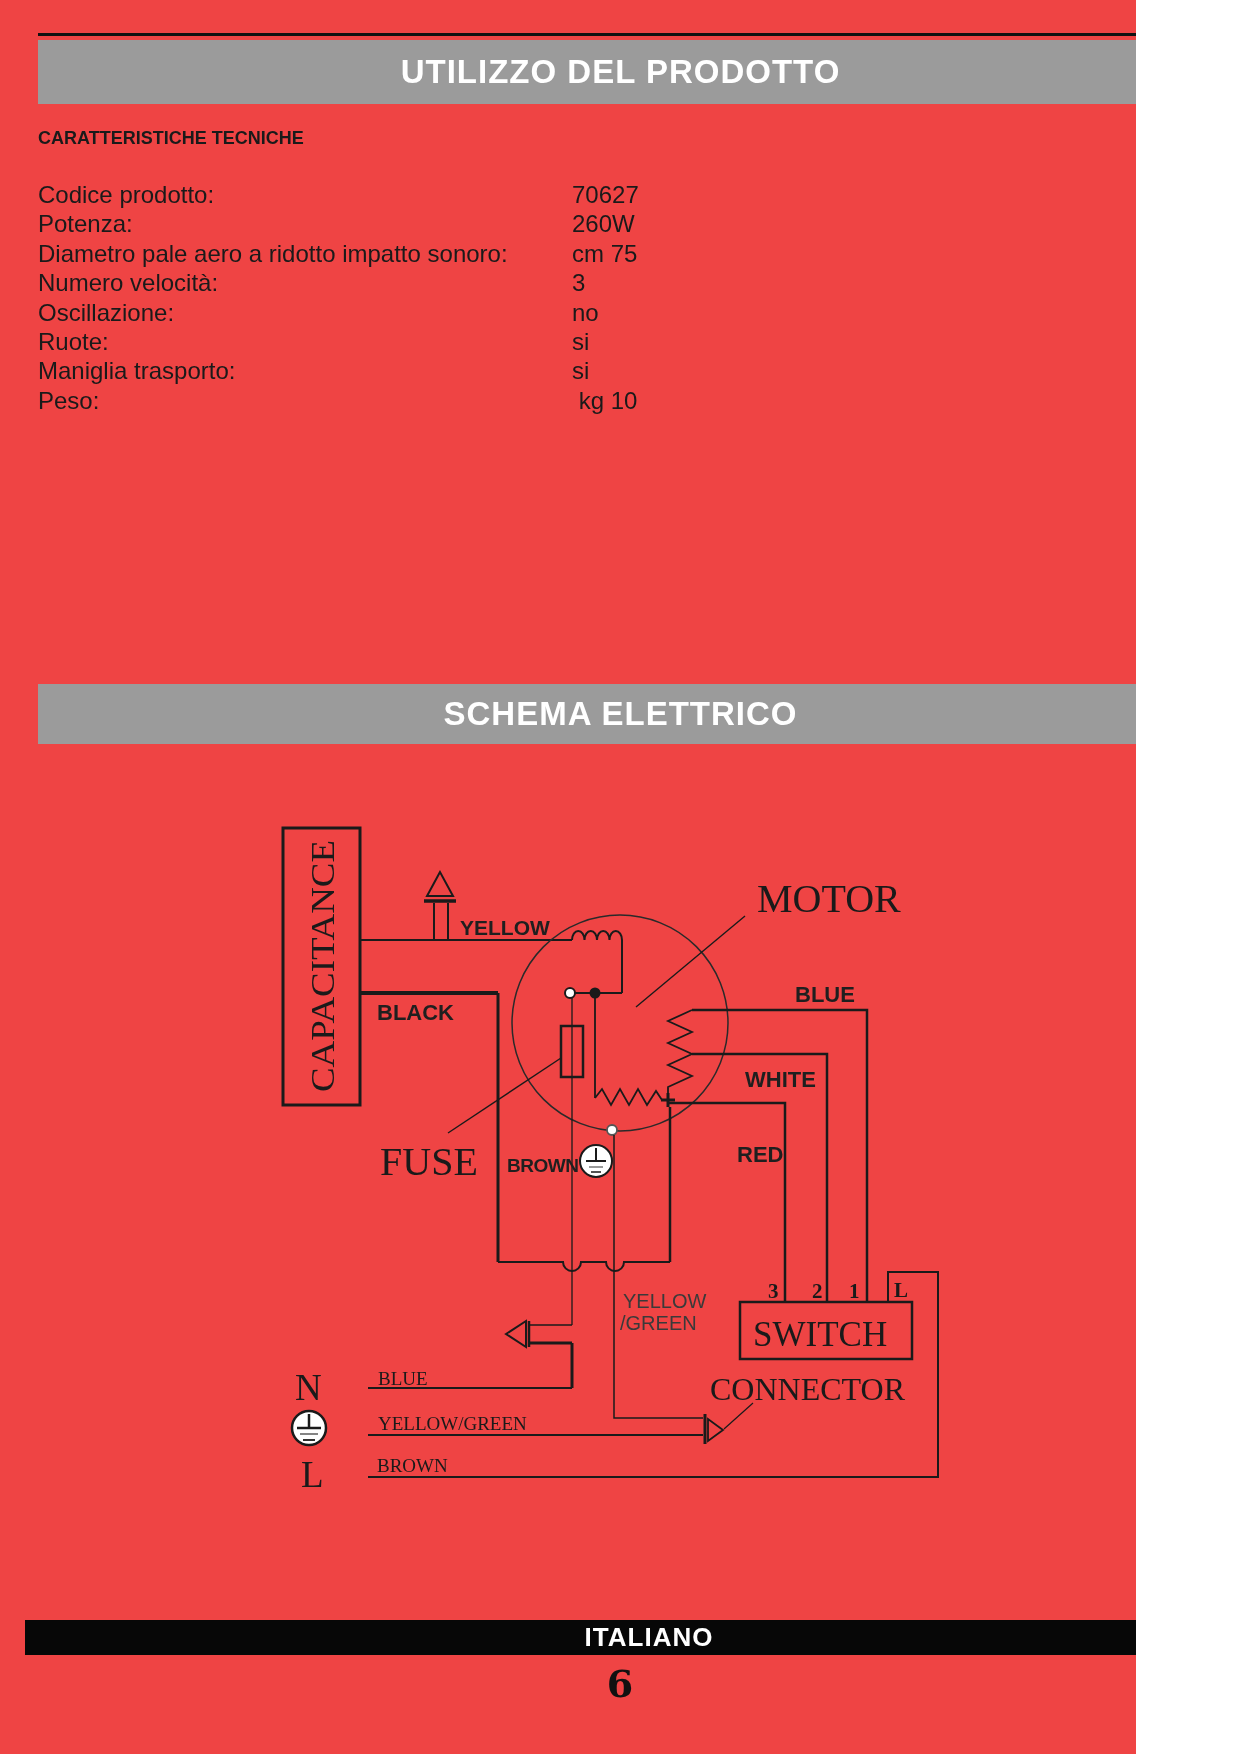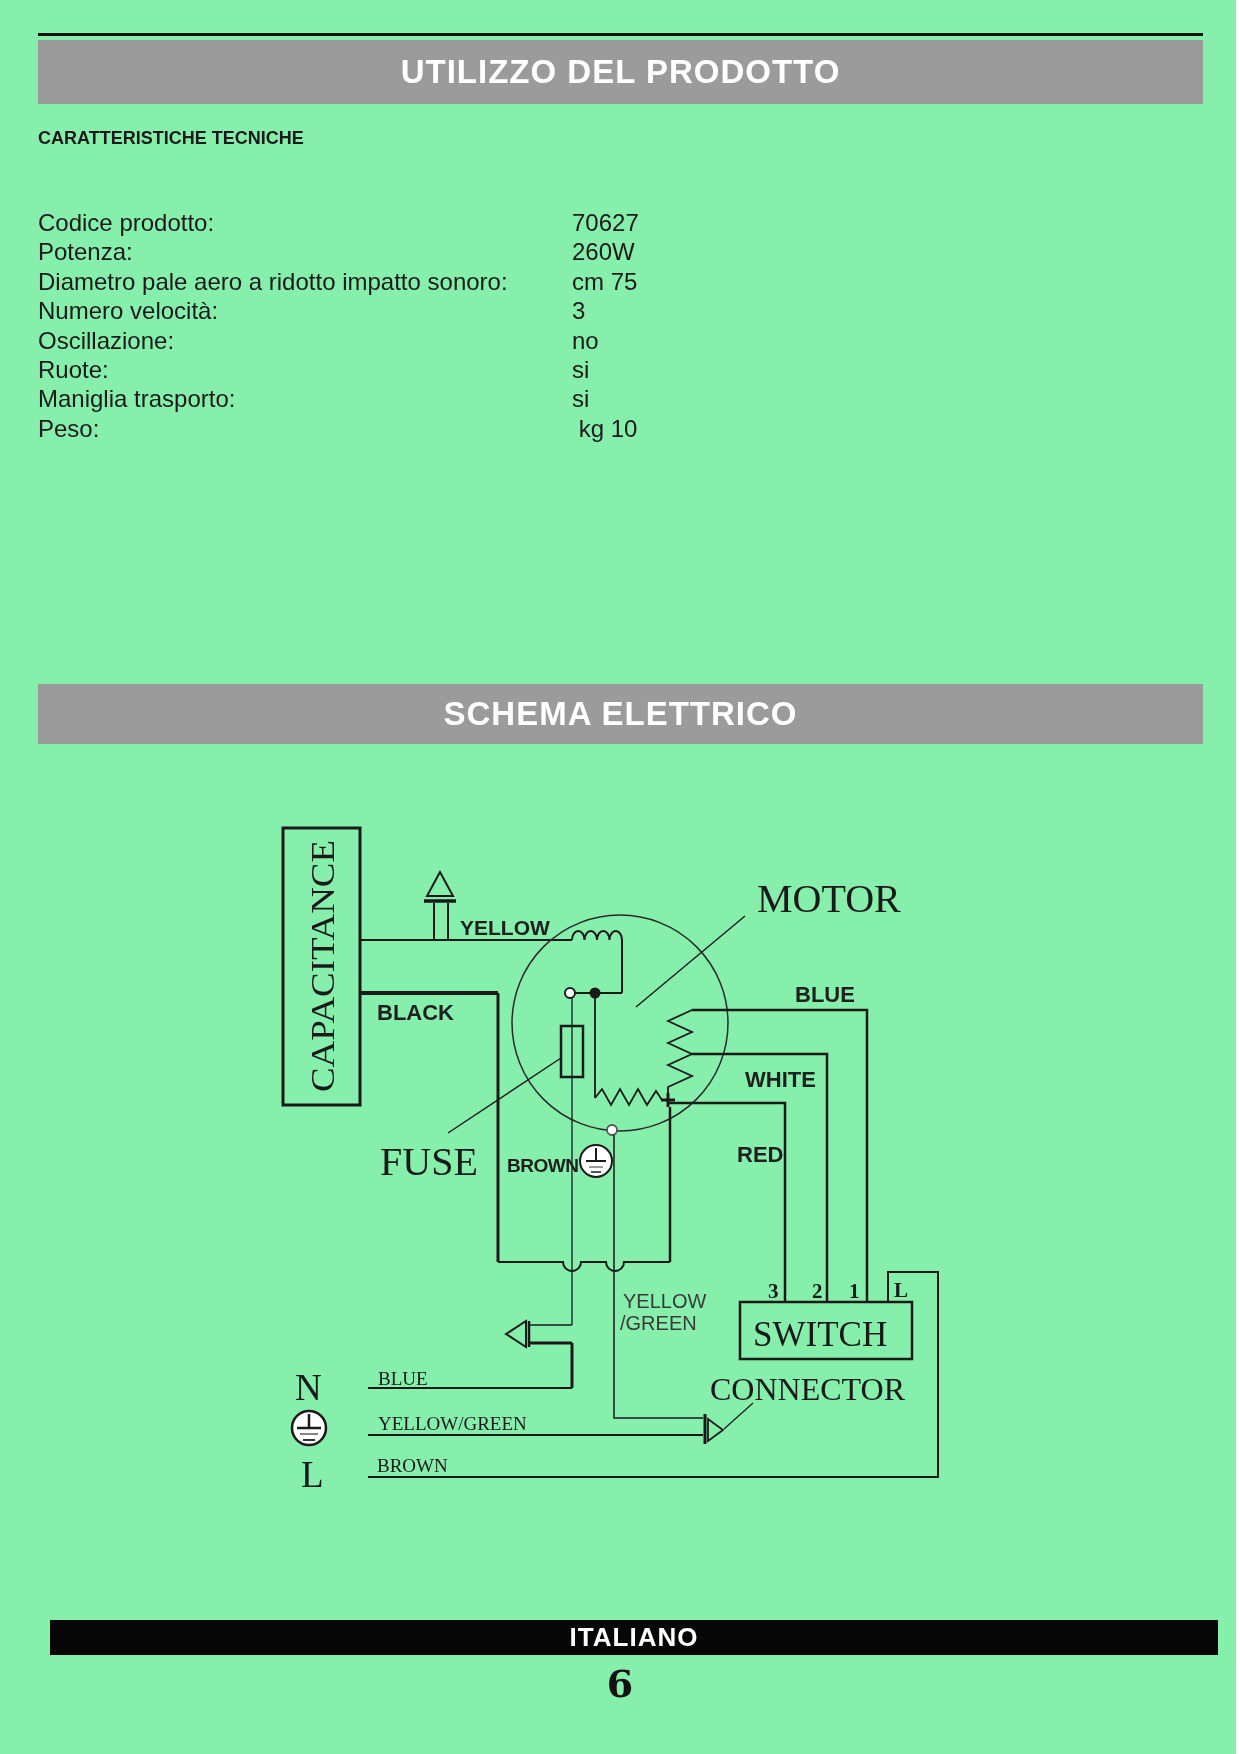--- a/index.html
+++ b/index.html
@@ -1,30 +1,30 @@
 <!DOCTYPE html>
 <html><head>
 <meta charset="utf-8">
 <style>
   html,body{margin:0;padding:0;background:#ffffff;}
-  .page{position:relative;width:1236px;height:1754px;background:#86efac;overflow:hidden;
+  .page{position:relative;width:1136px;height:1754px;background:#ef4444;overflow:hidden;
         font-family:"Liberation Sans",sans-serif;color:#1a1a1a;}
   .abs{position:absolute;}
   .top-rule{left:38px;top:33px;width:1165px;height:3px;background:#111;}
   .banner{left:38px;width:1165px;background:#9b9b9b;color:#ffffff;text-align:center;
           font-weight:bold;letter-spacing:1px;}
   .banner.b1{top:40px;height:64px;line-height:64px;font-size:33px;}
   .banner.b2{top:684px;height:60px;line-height:60px;font-size:33px;}
   .sec-head{left:38px;top:128px;font-size:18px;font-weight:bold;letter-spacing:0px;}
-  .specs{left:38px;top:181px;width:900px;font-size:24px;margin-top:28px;}
+  .specs{left:38px;top:181px;width:900px;font-size:24px;}
   .spec-row{position:relative;height:29.4px;}
   .spec-label{position:absolute;left:0;top:0;white-space:pre;}
   .spec-value{position:absolute;left:534px;top:0;white-space:pre;text-align:right;}
-  .footer-bar{left:50px;top:1620px;width:1168px;height:35px;background:#070707;color:#fff;
-              text-align:center;line-height:35px;font-weight:bold;font-size:26px;letter-spacing:1px;}
+  .footer-bar{left:25px;top:1620px;width:1168px;height:35px;background:#070707;color:#fff;
+              text-align:center;line-height:35px;font-weight:bold;font-size:26px;letter-spacing:1px;padding-left:40px;}
   .page-num{left:0;top:1661px;width:1240px;text-align:center;
             font-family:"DejaVu Serif",serif;font-weight:bold;font-size:38px;color:#111;}
   svg text{user-select:none;}
   .wlabel{font-family:"Liberation Sans",sans-serif;font-weight:bold;fill:#1f1f1f;}
   .slabel{font-family:"Liberation Serif",serif;fill:#1a1a1a;}
 </style>
 </head>
 <body>
 
 <div class="page">

